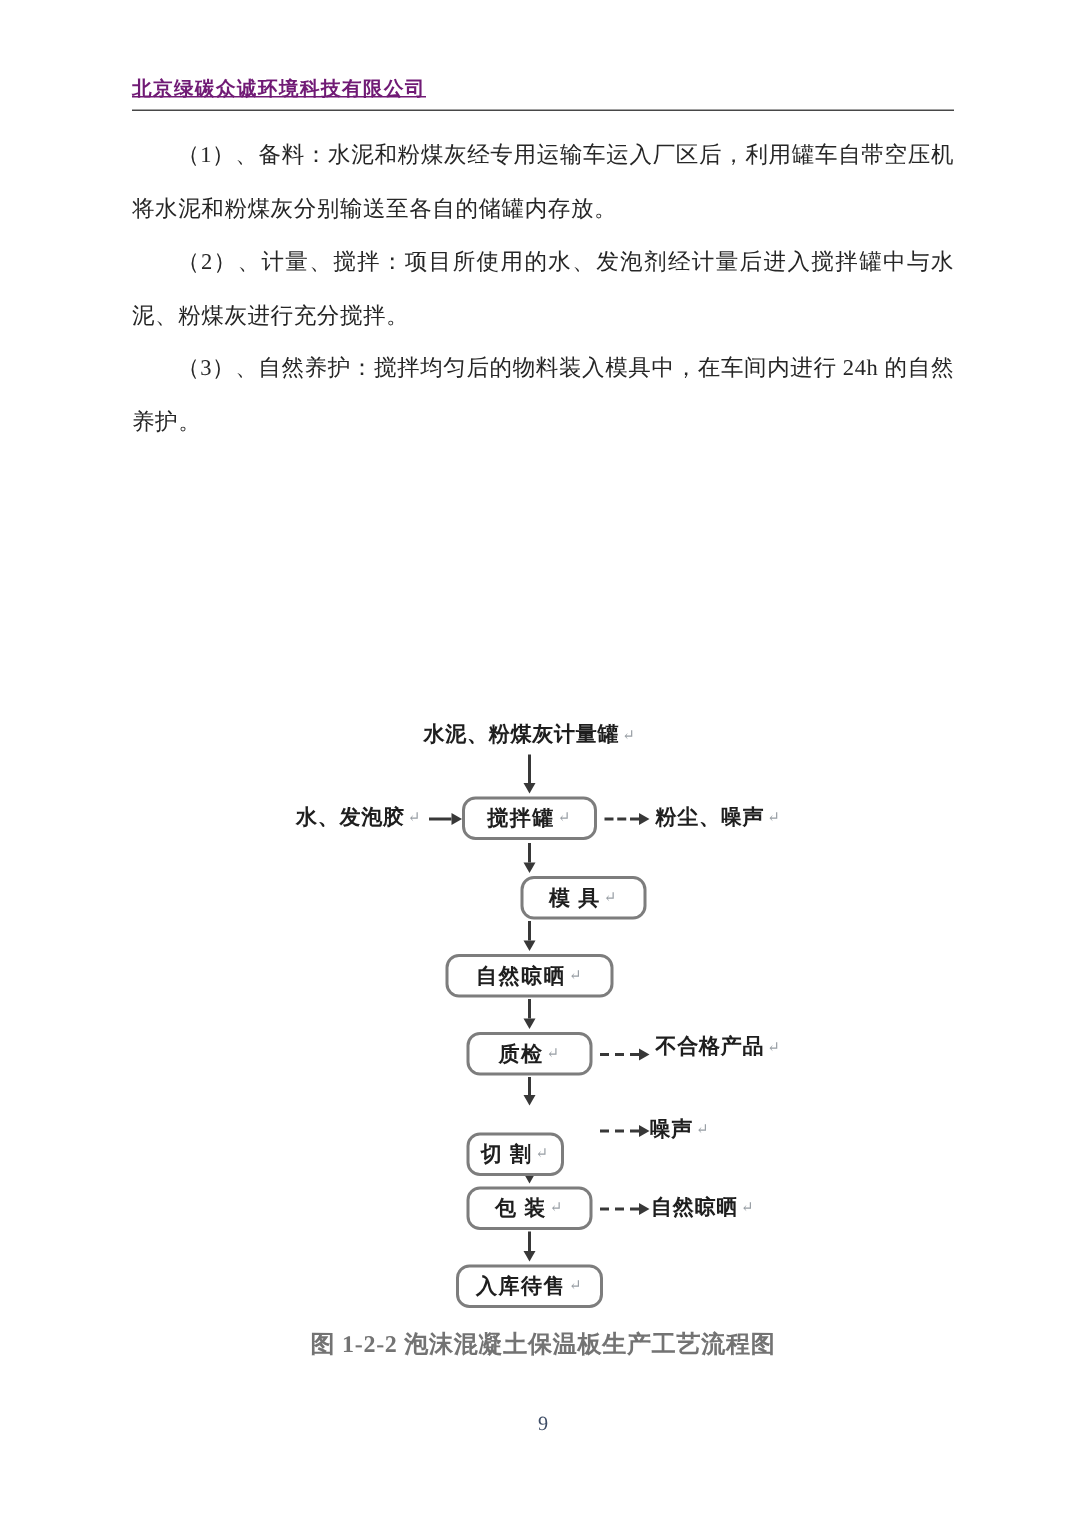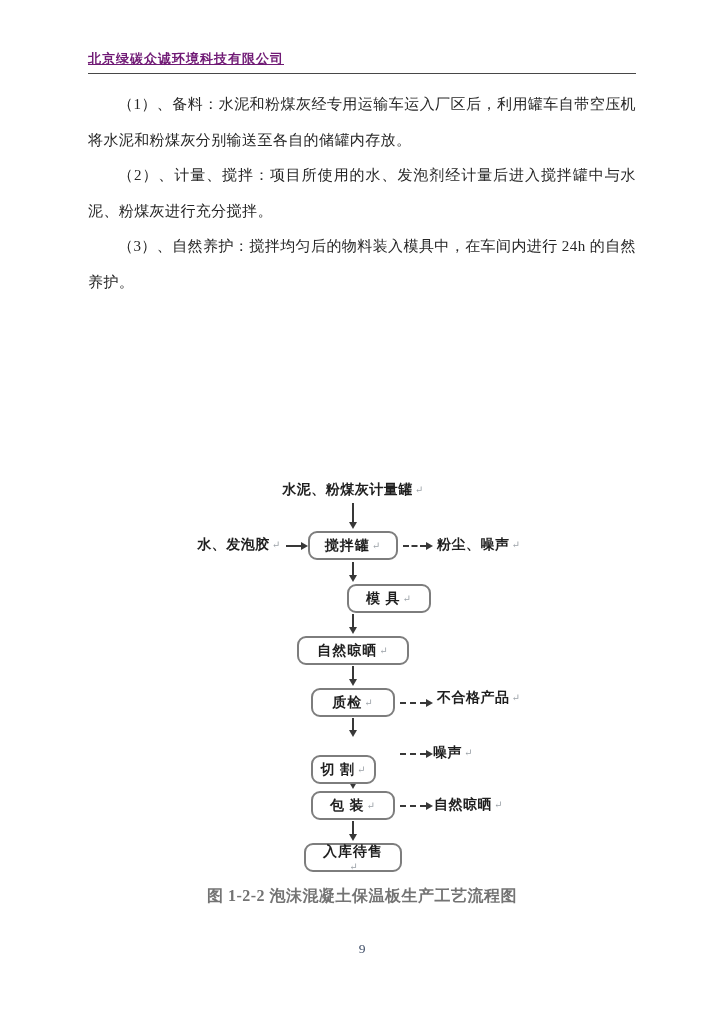--- a/index.html
+++ b/index.html
@@ -128,21 +128,21 @@
         <span class="mark">↵</span>
       </div>
     <div class="fc-box" style="left:223px;top:274px;width:65px;align-items:center;">
         <span>切 割</span>
         <span class="mark">↵</span>
       </div>
     <div class="fc-box" style="left:223px;top:310px;width:84px;">
         <span>包 装</span>
         <span class="mark">↵</span>
       </div>
-    <div class="fc-box" style="left:216px;top:362px;width:98px;flex-direction:column;">
+    <div class="fc-box" style="left:216px;top:362px;width:98px;">
         <span>入库待售</span>
         <span class="mark">↵</span>
       </div>
 
     <div class="ha dashed" style="left:315px;top:64px;width:23px;"></div>
     <div class="fc-label" style="left:349px;top:55px;"><span>粉尘、噪声</span><span class="mark">↵</span></div>
 
     <div class="ha dashed" style="left:312px;top:221px;width:26px;"></div>
     <div class="fc-label" style="left:349px;top:208px;"><span>不合格产品</span><span class="mark">↵</span></div>
 

